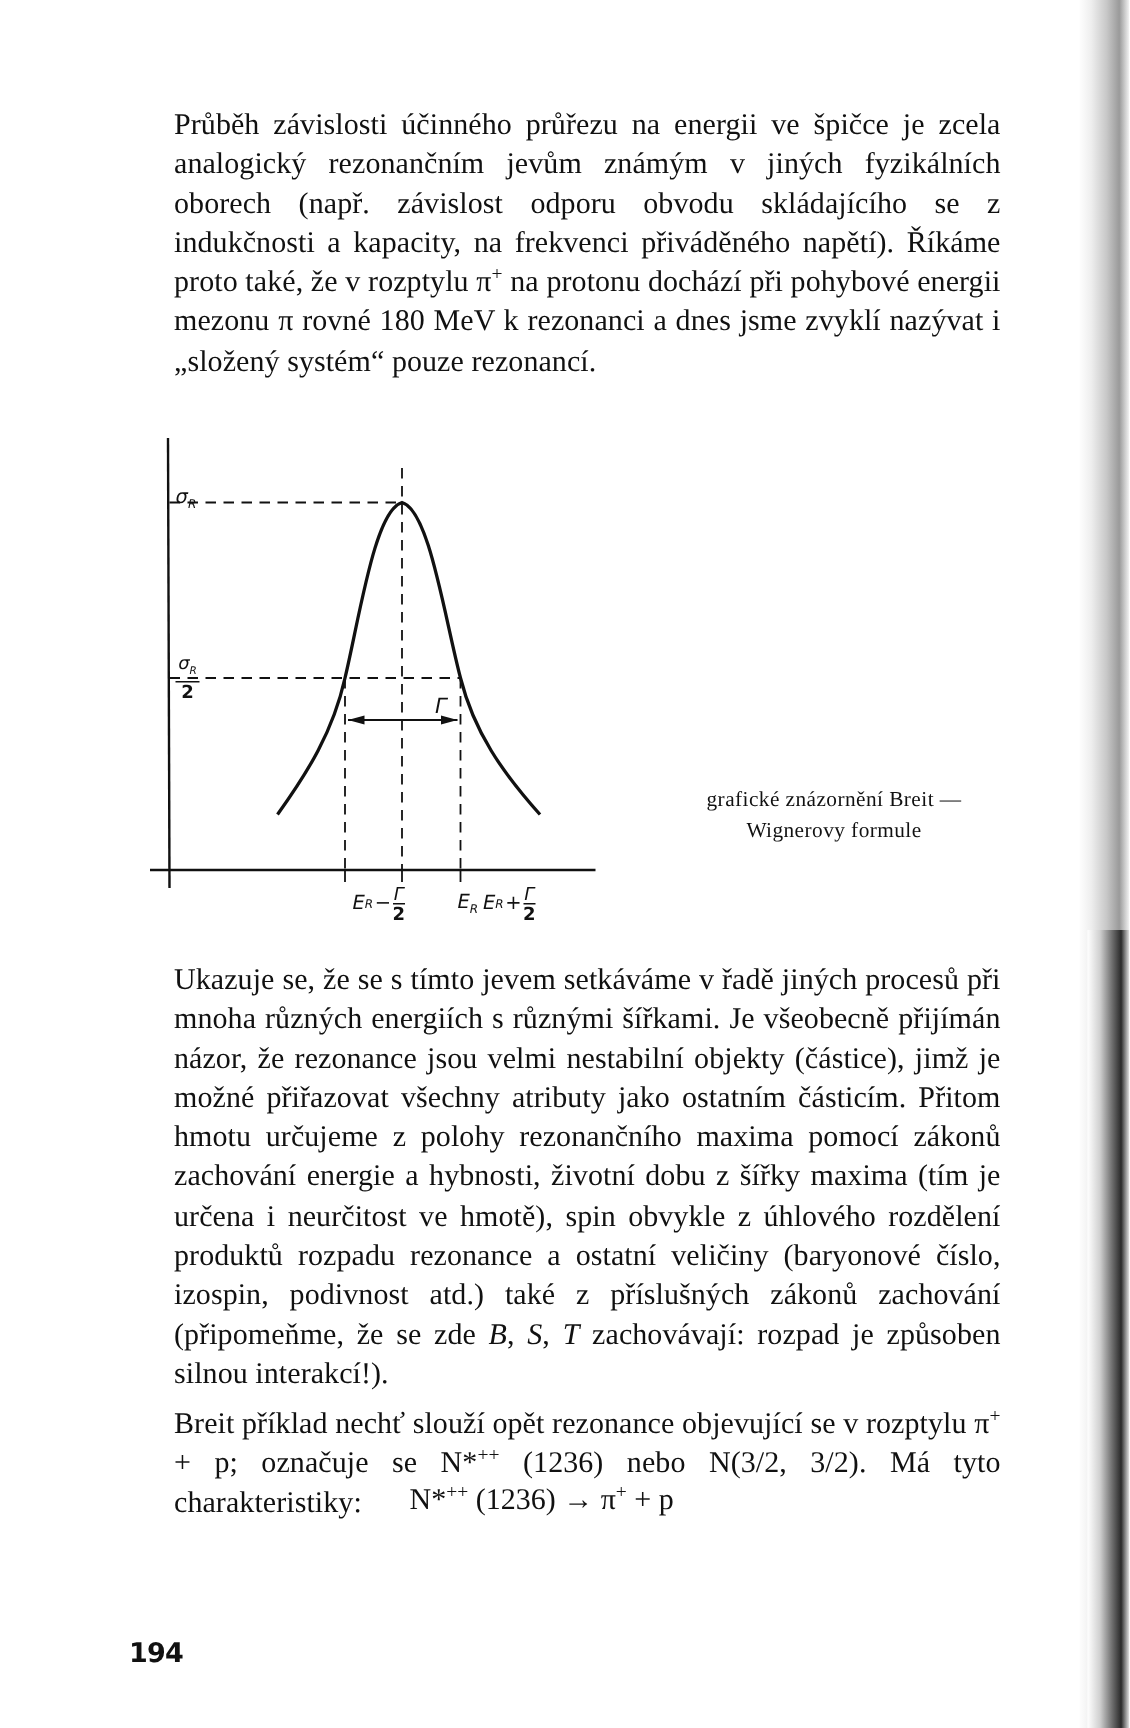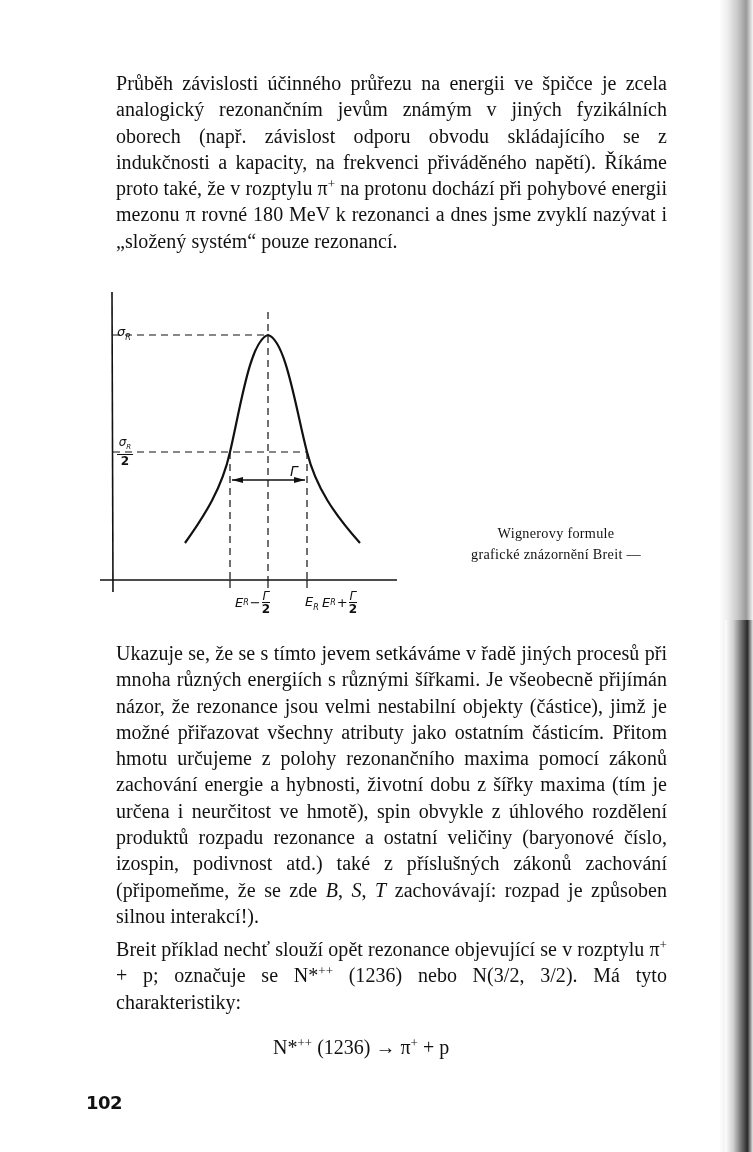--- a/index.html
+++ b/index.html
@@ -26,21 +26,21 @@
   .para .indent { padding-left:39px; }
   #p1 { top:70px; }
   #p2 { top:640px; }
   #p3 { top:936px; }
   .caption {
     position:absolute; left:440px; top:523px; width:232px;
     font-size:14.2px; line-height:21.3px; text-align:center;
     letter-spacing:0.3px;
   }
   .equation {
-    position:absolute; left:273px; top:1036px;
+    position:absolute; left:273px; top:989px;
     font-size:20px; white-space:nowrap;
   }
   .pagenum {
     position:absolute; left:86px; top:1092px;
     font-family:"DejaVu Sans", sans-serif; font-weight:bold;
     font-size:18px; letter-spacing:-0.5px;
   }
   sup { font-size:0.65em; line-height:0; vertical-align:0.55em; }
   .diagram { position:absolute; left:0; top:0; }
   .dlabel { font-family:"DejaVu Sans", sans-serif; font-style:italic;margin-left:29px; }
@@ -109,29 +109,29 @@
   <span>E</span>
     <sub style="font-size:8px;">R</sub>
     <span style="margin:0 1px;">+</span>
   <span style="display:inline-flex;flex-direction:column;align-items:center;font-size:12px;line-height:12px;">
       <span>Γ</span>
       <span style="border-top:1.2px solid #111;font-style:normal;font-weight:bold;">2</span>
     </span>
 </div>
 
 <div class="caption">
+  <div>grafické znázornění Breit —</div>
   <div>Wignerovy formule</div>
-  <div>grafické znázornění Breit —</div>
 </div>
 
 <div class="para" id="p2">
     <div class="indent"><span>Ukazuje se, že se s tímto jevem setkáváme v řadě jiných procesů při mnoha různých energiích s různými šířkami. Je všeobecně přijímán názor, že rezonance jsou velmi nestabilní objekty (částice), jimž je možné přiřazovat všechny atributy jako ostatním částicím. Přitom hmotu určujeme z polohy rezonančního maxima pomocí zákonů zachování energie a hybnosti, životní dobu z šířky maxima (tím je určena i neurčitost ve hmotě), spin obvykle z úhlového rozdělení produktů rozpadu rezonance a ostatní veličiny (baryonové číslo, izospin, podivnost atd.) také z příslušných zákonů zachování (připomeňme, že se zde </span><i>B</i><span>, </span><i>S</i><span>, </span><i>T</i><span> zachovávají: rozpad je způsoben silnou interakcí!).</span></div>
   </div>
 
 <div class="para" id="p3">
     <div class="indent"><span>Breit příklad nechť slouží opět rezonance objevující se v rozptylu π</span><sup>+</sup><span> + p; označuje se N*</span><sup>++</sup><span> (1236) nebo N(3/2, 3/2). Má tyto charakteristiky:</span></div>
   </div>
 
 <div class="equation">
   <span>N*</span><sup>++</sup><span> (1236) → π</span><sup>+</sup><span> + p</span>
 </div>
 
-<div class="pagenum">102</div>
+<div class="pagenum">194</div>
 
 </body></html>

